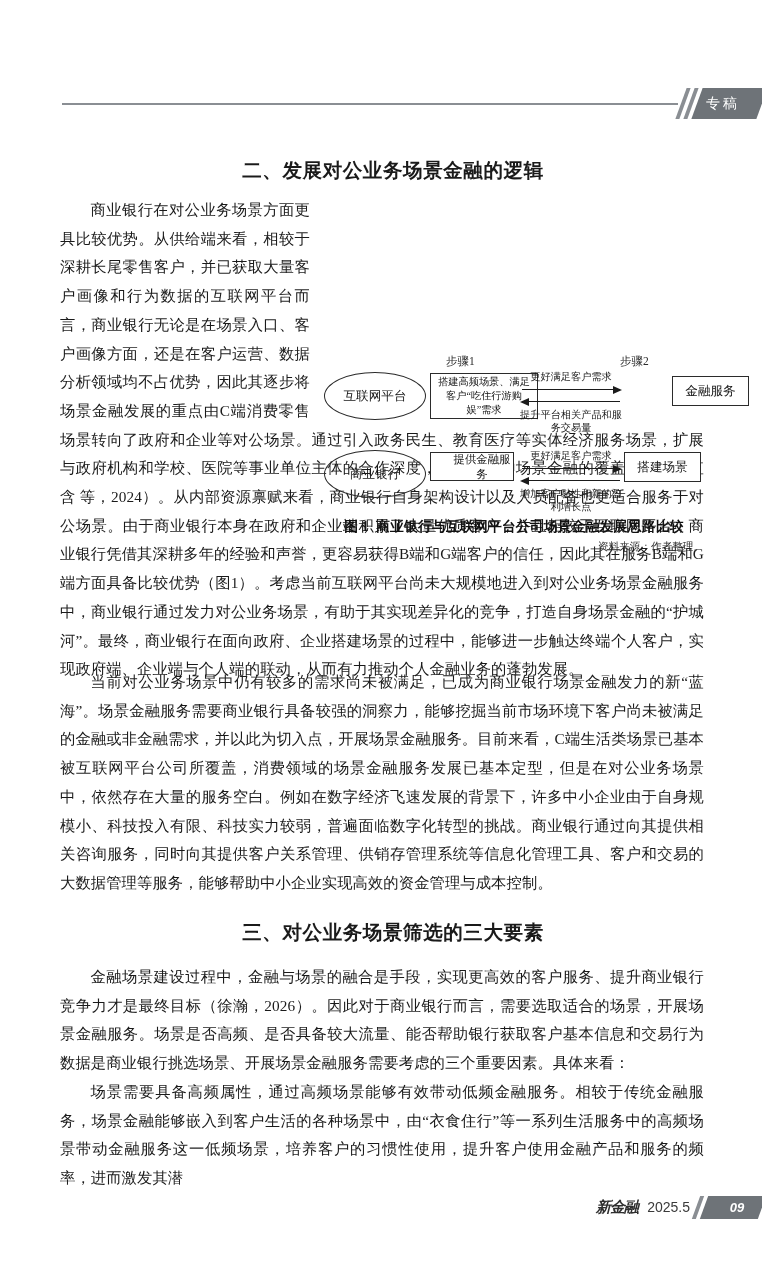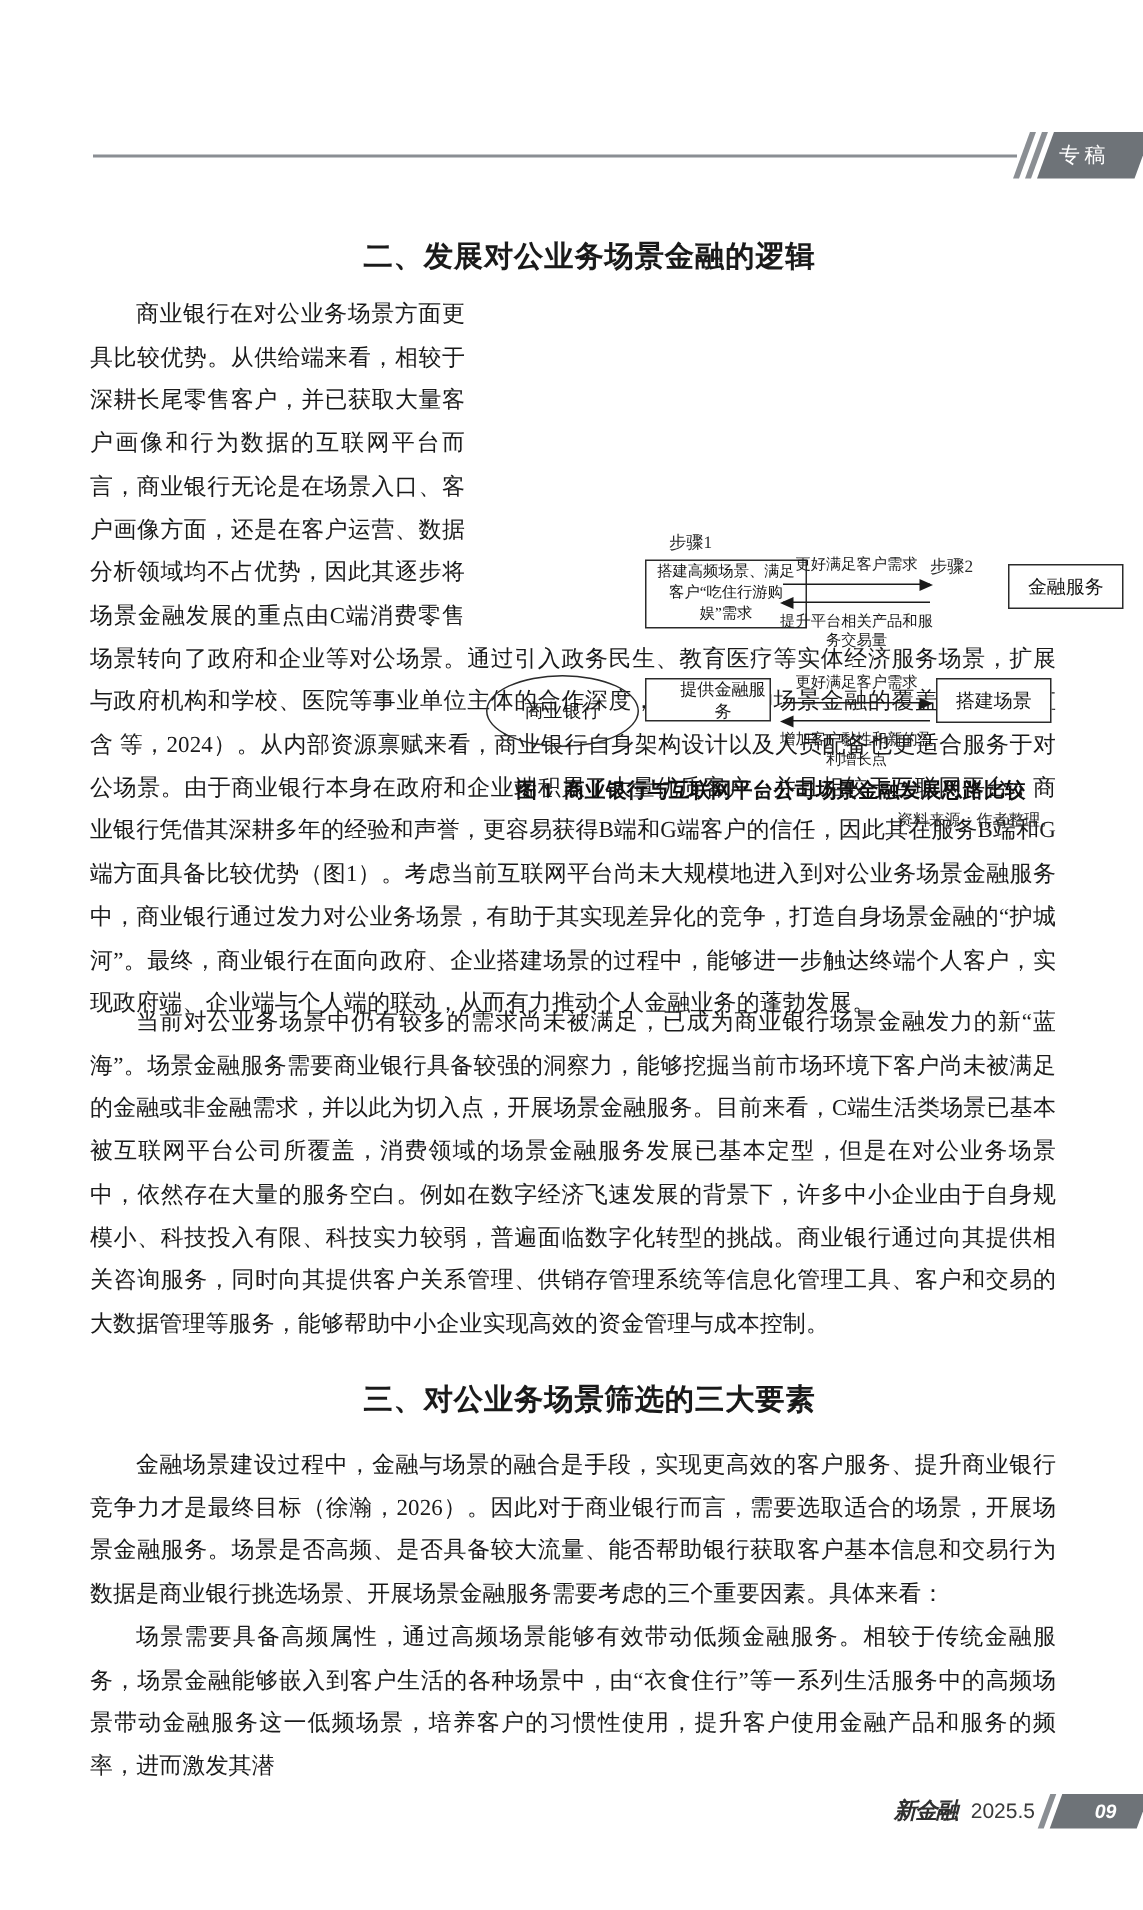--- a/index.html
+++ b/index.html
@@ -135,21 +135,21 @@
   }
 
   .step-label {
     position: absolute;
     font-size: 11.5px;
     color: #2a2a2a;
     white-space: nowrap;
     font-family: "Liberation Serif", "DejaVu Serif", serif;
   }
   .step-1 { left: 122px; top: 2px; }
-  .step-2 { left: 296px; top: 2px; margin-top: 16px; }
+  .step-2 { left: 296px; top: 2px; }
 
   .ellipse {
     position: absolute;
     border: 1.4px solid #2b2b2b;
     border-radius: 50%;
     display: flex;
     align-items: center;
     justify-content: center;
     font-size: 12.6px;
     color: #141414;
@@ -346,20 +346,21 @@
 
   <p class="body-par par-4">场景需要具备高频属性，通过高频场景能够有效带动低频金融服务。相较于传统金融服务，场景金融能够嵌入到客户生活的各种场景中，由“衣食住行”等一系列生活服务中的高频场景带动金融服务这一低频场景，培养客户的习惯性使用，提升客户使用金融产品和服务的频率，进而激发其潜</p>
 </div>
 
 <div class="figure-wrap">
   <div class="fig-diagram">
 
     <div class="step-label step-1">步骤1</div>
     <div class="step-label step-2">步骤2</div>
 
+    <div class="ellipse ell-1">互联网平台</div>
 
     <div class="rbox box-a">搭建高频场景、满足客户“吃住行游购娱”需求</div>
 
     <div class="arrow-group ag-1">
       <div class="arr-cap">更好满足客户需求</div>
       <div class="arrow-line">
         <div class="shaft"></div>
         <div class="head-r"></div>
       </div>
       <div class="arrow-line">

